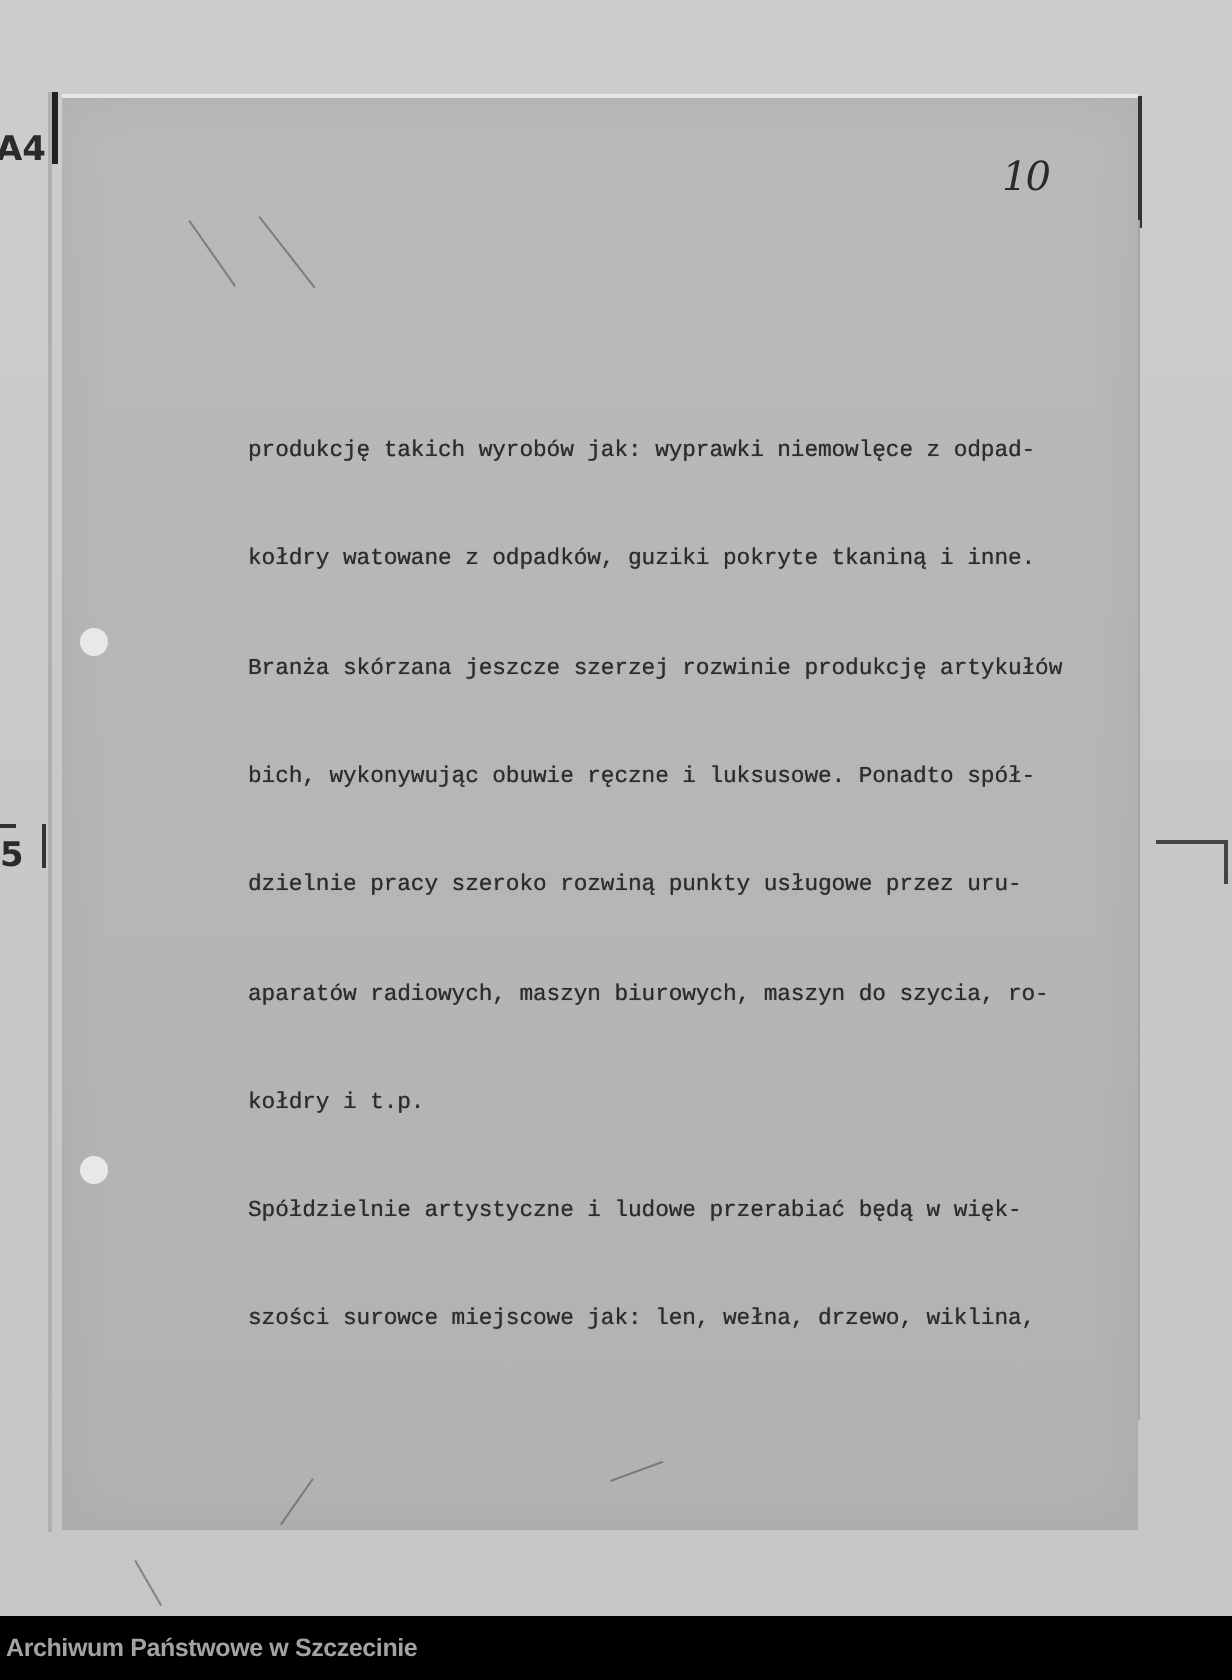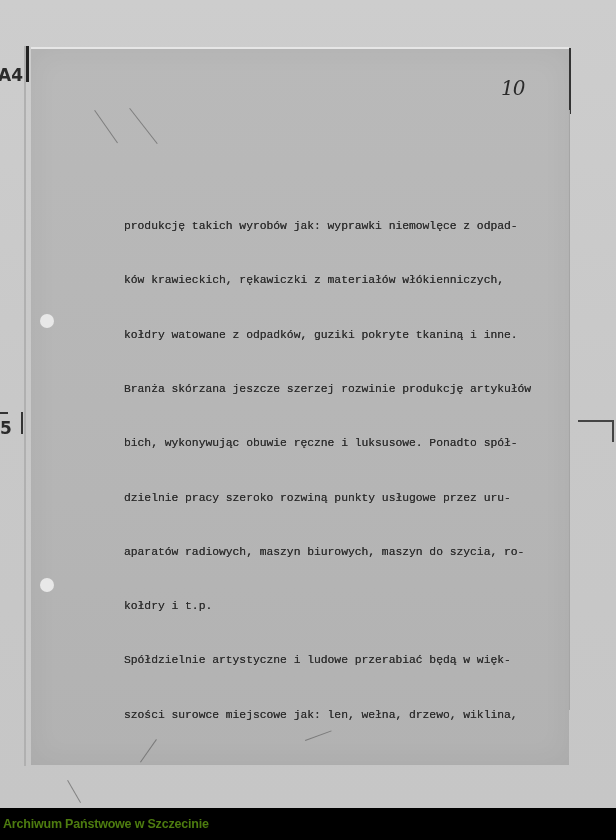--- a/index.html
+++ b/index.html
@@ -51,21 +51,21 @@
       position: absolute; left: 124px; top: 181px; width: 400px;
       font-family: "Liberation Mono", monospace; font-size: 11.4px; line-height: 18.1px;
       color: #2c2c2c; white-space: pre; letter-spacing: -0.05px;
       text-shadow: 0 0 0.4px #444;
     }
     .scratch { position: absolute; background: #555; transform-origin: left top; opacity: 0.6; }
     .footer {
       position: absolute; left: 0; top: 808px; width: 616px; height: 32px; background: #000;
     }
     .footer-text {
-      position: absolute; left: 3px; top: 9px; color: #4d7c0f; font-size: 12.5px;
+      position: absolute; left: 3px; top: 9px; color: #a3a3a3; font-size: 12.5px;
       font-family: "Liberation Sans", sans-serif; font-weight: bold; letter-spacing: -0.2px;
     }
   </style>
 </head>
 <body>
 
 <div class="scan-bg"></div>
 
 <div class="left-edge-line"></div>
 <div class="left-edge-bar"></div>
@@ -86,21 +86,20 @@
 <div class="scratch" style="left:95px;top:110px;width:40px;height:1px;transform:rotate(55deg);"></div>
 <div class="scratch" style="left:130px;top:108px;width:45px;height:1px;transform:rotate(52deg);"></div>
 <div class="scratch" style="left:305px;top:740px;width:28px;height:1px;transform:rotate(-20deg);"></div>
 <div class="scratch" style="left:140px;top:762px;width:28px;height:1px;transform:rotate(-55deg);"></div>
 <div class="scratch" style="left:68px;top:780px;width:26px;height:1px;transform:rotate(60deg);"></div>
 
 <div class="page-number">10</div>
 
 <div class="text-block">
   <div>produkcję takich wyrobów jak: wyprawki niemowlęce z odpad-</div>
-  <div>ków krawieckich, rękawiczki z materiałów włókienniczych,</div>
   <div>kołdry watowane z odpadków, guziki pokryte tkaniną i inne.</div>
   <div>Branża skórzana jeszcze szerzej rozwinie produkcję artykułów</div>
   <div>bich, wykonywując obuwie ręczne i luksusowe. Ponadto spół-</div>
   <div>dzielnie pracy szeroko rozwiną punkty usługowe przez uru-</div>
   <div>aparatów radiowych, maszyn biurowych, maszyn do szycia, ro-</div>
   <div>kołdry i t.p.</div>
   <div>Spółdzielnie artystyczne i ludowe przerabiać będą w więk-</div>
   <div>szości surowce miejscowe jak: len, wełna, drzewo, wiklina,</div>
   
   

